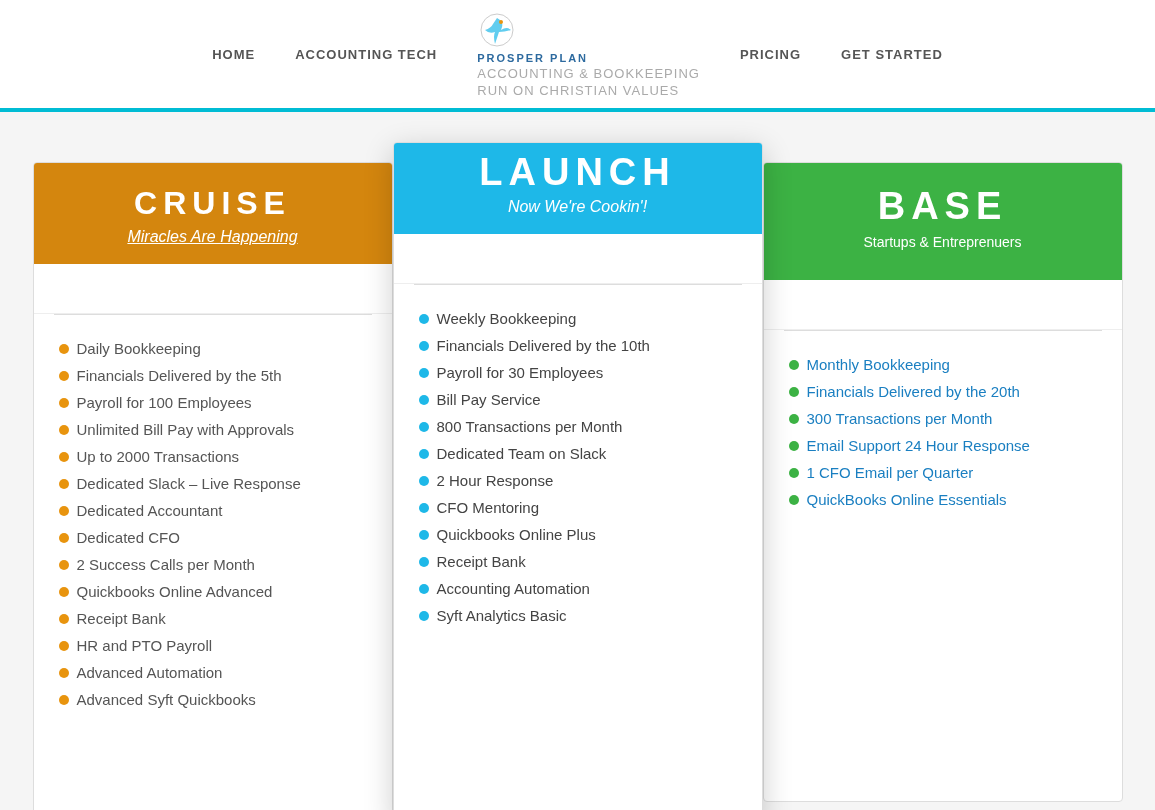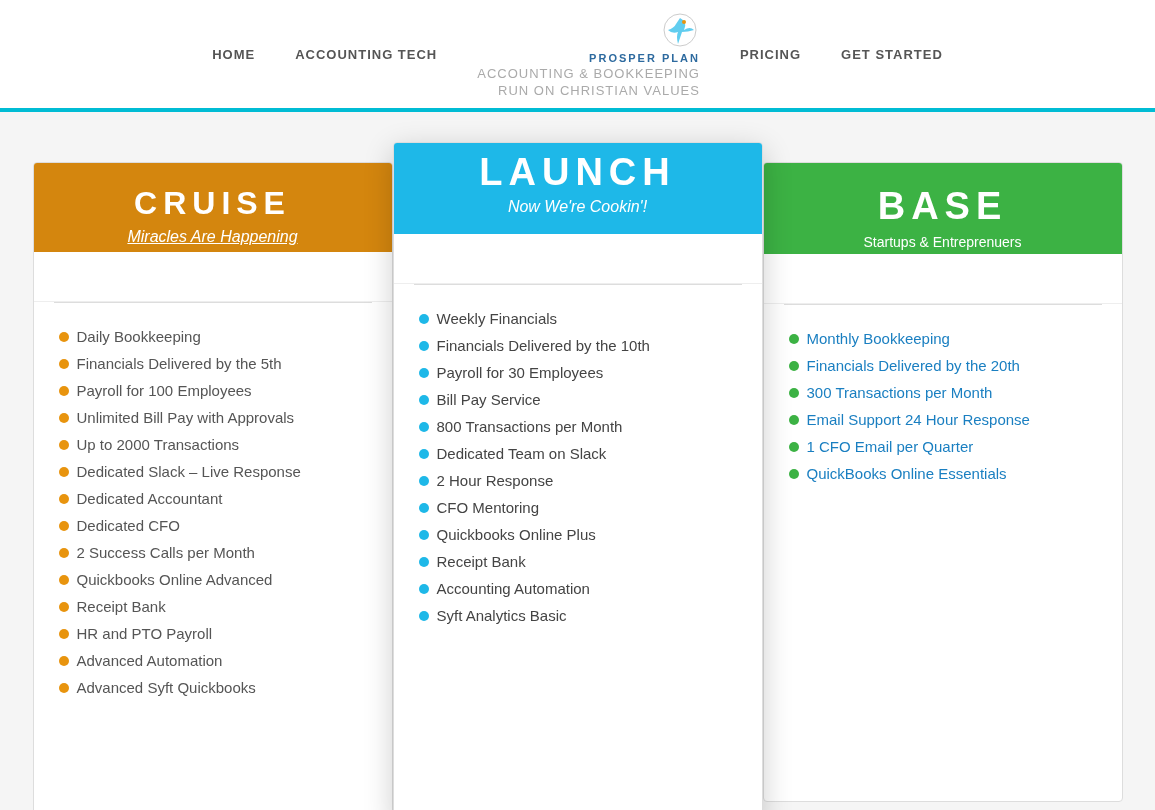--- a/index.html
+++ b/index.html
@@ -27,21 +27,21 @@
       color: #555;
       text-decoration: none;
       letter-spacing: 1px;
       font-weight: 600;
       text-transform: uppercase;
       cursor: pointer;
     }
     .nav-logo {
       display: flex;
       flex-direction: column;
-      align-items: flex-end;
+      align-items: flex-start;
       gap: 2px;
     }
     .nav-logo-bird {
       width: 40px;
       height: 40px;
     }
     .nav-logo-text {
       font-size: 11px;
       font-weight: bold;
       color: #2d6a9f;
@@ -101,21 +101,21 @@
     .card-base {
       width: 360px;
       min-height: 640px;
       margin-top: 20px;
       z-index: 1;
     }
 
     
     .card-header-cruise {
       background: #d4860e;
-      padding: 22px 20px 6px;
+      padding: 22px 20px 18px;
       text-align: center;
     }
     .card-header-cruise .card-title {
       color: #fff;
       font-size: 32px;
       font-weight: bold;
       letter-spacing: 6px;
       text-transform: uppercase;
     }
     .card-header-cruise .card-subtitle {
@@ -140,21 +140,21 @@
     }
     .card-header-launch .card-subtitle {
       color: #fff;
       font-size: 16px;
       margin-top: 4px;
       font-style: italic;
     }
 
     .card-header-base {
       background: #3cb244;
-      padding: 22px 20px 4px;
+      padding: 22px 20px 30px;
       text-align: center;
     }
     .card-header-base .card-title {
       color: #fff;
       font-size: 38px;
       font-weight: bold;
       letter-spacing: 6px;
       text-transform: uppercase;
     }
     .card-header-base .card-subtitle {
@@ -302,21 +302,21 @@
     <div class="card card-launch">
       <div class="card-header-launch">
         <div class="card-title">LAUNCH</div>
         <div class="card-subtitle">Now We're Cookin'!</div>
       </div>
       <div class="card-price-area"></div>
       <div class="divider"></div>
       <ul class="card-features">
         <li>
             <span class="bullet bullet-blue"></span>
-            <span class="feat-text-launch">Weekly Financials</span>
+            <span class="feat-text-launch">Weekly Bookkeeping</span>
           </li>
         <li>
             <span class="bullet bullet-blue"></span>
             <span class="feat-text-launch">Financials Delivered by the 10th</span>
           </li>
         <li>
             <span class="bullet bullet-blue"></span>
             <span class="feat-text-launch">Payroll for 30 Employees</span>
           </li>
         <li>

